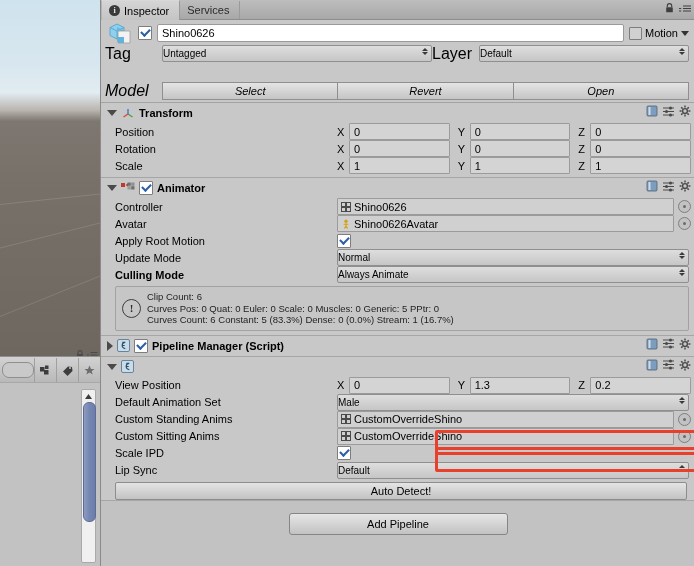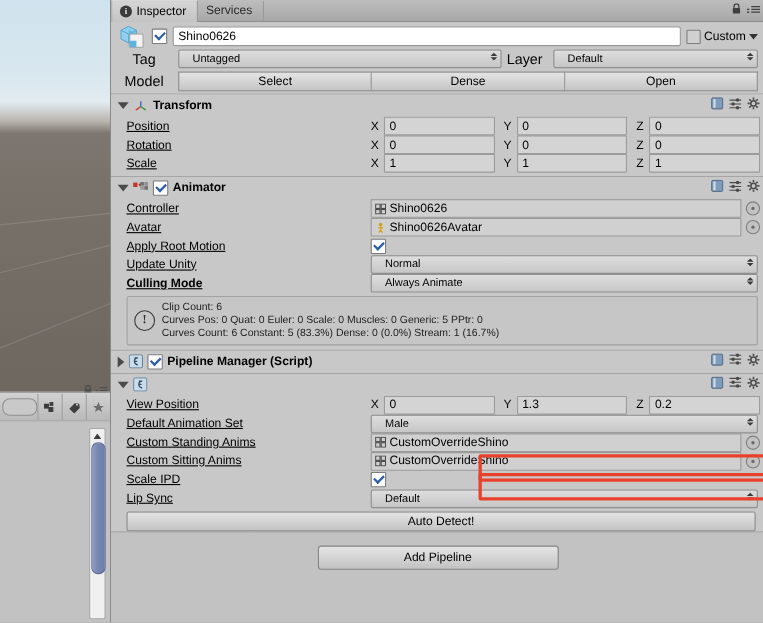--- a/index.html
+++ b/index.html
@@ -60,44 +60,44 @@
   .chk.on{background:#fff;}
   .chk.on:after{content:"";width:7px;height:4px;border-left:2px solid #2b5fa8;border-bottom:2px solid #2b5fa8;
     transform:rotate(-45deg) translate(1px,-1px);}
   .name-field{flex:1;height:16px;background:#fff;border:1px solid #9a9a9a;border-radius:2px;
     display:flex;align-items:center;padding:0 4px;font-size:11px;}
   .static-wrap{display:flex;align-items:center;gap:3px;flex:none;padding-right:2px;}
   .static-chk{width:11px;height:11px;border:1px solid #7d7d7d;background:#d0d0d0;border-radius:1px;}
   .caret-dn{width:0;height:0;border-left:4px solid transparent;border-right:4px solid transparent;border-top:5px solid #333;}
 
   .obj-row2{display:flex;align-items:center;gap:0;height:17px;margin-top:3px;}
-  .lbl-right{text-align:center;padding-right:5px;font-size:13px;flex:none;}
+  .lbl-right{text-align:left;padding-right:5px;font-size:16px;flex:none;}
   .popup{height:15px;background:linear-gradient(to bottom,#dedede,#c6c6c6);border:1px solid #8f8f8f;
-    border-radius:2px;display:flex;align-items:center;padding:0 12px;font-size:10px;position:relative;}
+    border-radius:2px;display:flex;align-items:center;padding:0 0;font-size:10px;position:relative;}
   .popup .arrows{position:absolute;right:3px;top:2px;display:flex;flex-direction:column;gap:1px;align-items:center;}
   .ar-up{width:0;height:0;border-left:3px solid transparent;border-right:3px solid transparent;border-bottom:3px solid #3a3a3a;}
   .ar-dn{width:0;height:0;border-left:3px solid transparent;border-right:3px solid transparent;border-top:3px solid #3a3a3a;}
 
-  .obj-row3{display:flex;align-items:center;height:17px;margin-top:3px;gap:0;}
+  .obj-row3{display:flex;align-items:center;height:17px;margin-top:20px;gap:0;font-style:italic;}
   .mbtn{flex:1;height:16px;background:linear-gradient(to bottom,#e4e4e4,#c5c5c5);border:1px solid #8f8f8f;
     display:flex;align-items:center;justify-content:center;font-size:11px;}
   .mbtn+.mbtn{border-left:none;}
 
   
   .comp{background:#c8c8c8;border-bottom:1px solid #a6a6a6;}
   .comp-header{display:flex;align-items:center;height:18px;padding:1px 4px 1px 6px;gap:4px;position:relative;
     background:#c8c8c8;}
   .foldout{width:0;height:0;flex:none;}
   .foldout.open{border-left:5px solid transparent;border-right:5px solid transparent;border-top:6px solid #4a4a4a;}
   .foldout.closed{border-top:5px solid transparent;border-bottom:5px solid transparent;border-left:6px solid #4a4a4a;}
   .comp-title{font-size:11px;font-weight:bold;}
   .hdr-icons{position:absolute;right:4px;top:2px;display:flex;gap:5px;align-items:center;}
 
   .field-row{display:flex;align-items:center;height:17px;padding:0 4px 0 14px;}
-  .f-label{width:222px;flex:none;font-size:11px;text-decoration:underline;}
+  .f-label{width:222px;flex:none;font-size:11px;}
   .f-label.bold{font-weight:bold;}
   .xyz{flex:1;display:flex;align-items:center;gap:0;}
   .axis{font-size:11px;width:12px;flex:none;text-align:left;}
   .numfield{flex:1;height:15px;background:#d4d4d4;border:1px solid #9b9b9b;border-radius:1px;
     display:flex;align-items:center;padding:0 4px;font-size:11px;margin-right:8px;}
   .numfield:last-child{margin-right:0;}
 
   .objfield{flex:1;height:15px;background:#d0d0d0;border:1px solid #9b9b9b;border-radius:1px;
     display:flex;align-items:center;gap:3px;padding:0 3px;font-size:11px;}
   .sel-circle{width:11px;height:11px;border-radius:50%;border:1px solid #7e7e7e;flex:none;margin-left:4px;
@@ -227,21 +227,21 @@
             <path d="M11 10h12v12H11z" fill="#f2f2f2" stroke="#9c9c9c" stroke-width="0.8"></path>
             <path d="M11 16h6v6h-6z" fill="#5fb3dd"></path>
           </svg>
         </span>
         <span class="chk on"></span>
         <span class="name-field">
           <span>Shino0626</span>
         </span>
         <span class="static-wrap">
           <span class="static-chk"></span>
-          <span>Custom</span>
+          <span>Motion</span>
           <span class="caret-dn"></span>
         </span>
       </div>
 
       <div class="obj-row2">
         <span class="lbl-right" style="width:52px">Tag</span>
         <span class="popup" style="width:268px">
           <span>Untagged</span>
           <span class="arrows">
               <span class="ar-up"></span>
@@ -254,21 +254,21 @@
           <span class="arrows">
               <span class="ar-up"></span>
               <span class="ar-dn"></span>
             </span>
         </span>
       </div>
 
       <div class="obj-row3">
         <span class="lbl-right" style="width:52px">Model</span>
         <span class="mbtn">Select</span>
-        <span class="mbtn">Dense</span>
+        <span class="mbtn">Revert</span>
         <span class="mbtn" style="margin-right:2px">Open</span>
       </div>
     </div>
 
     <div class="comp">
       <div class="comp-header">
         <span class="foldout open"></span>
         <span>
           <svg width="14" height="14" viewBox="0 0 14 14">
               <path d="M7 8 2.5 11" stroke="#d24b3e" stroke-width="1.4" fill="none"></path>
@@ -409,21 +409,21 @@
       </div>
 
       <div class="field-row">
         <span class="f-label">Apply Root Motion</span>
         <span class="xyz">
           <span class="chk on"></span>
         </span>
       </div>
 
       <div class="field-row">
-        <span class="f-label">Update Unity</span>
+        <span class="f-label">Update Mode</span>
         <span class="popup popup-wide" style="margin-right:2px">
           <span>Normal</span>
           <span class="arrows">
               <span class="ar-up"></span>
               <span class="ar-dn"></span>
             </span>
         </span>
       </div>
 
       <div class="field-row">

